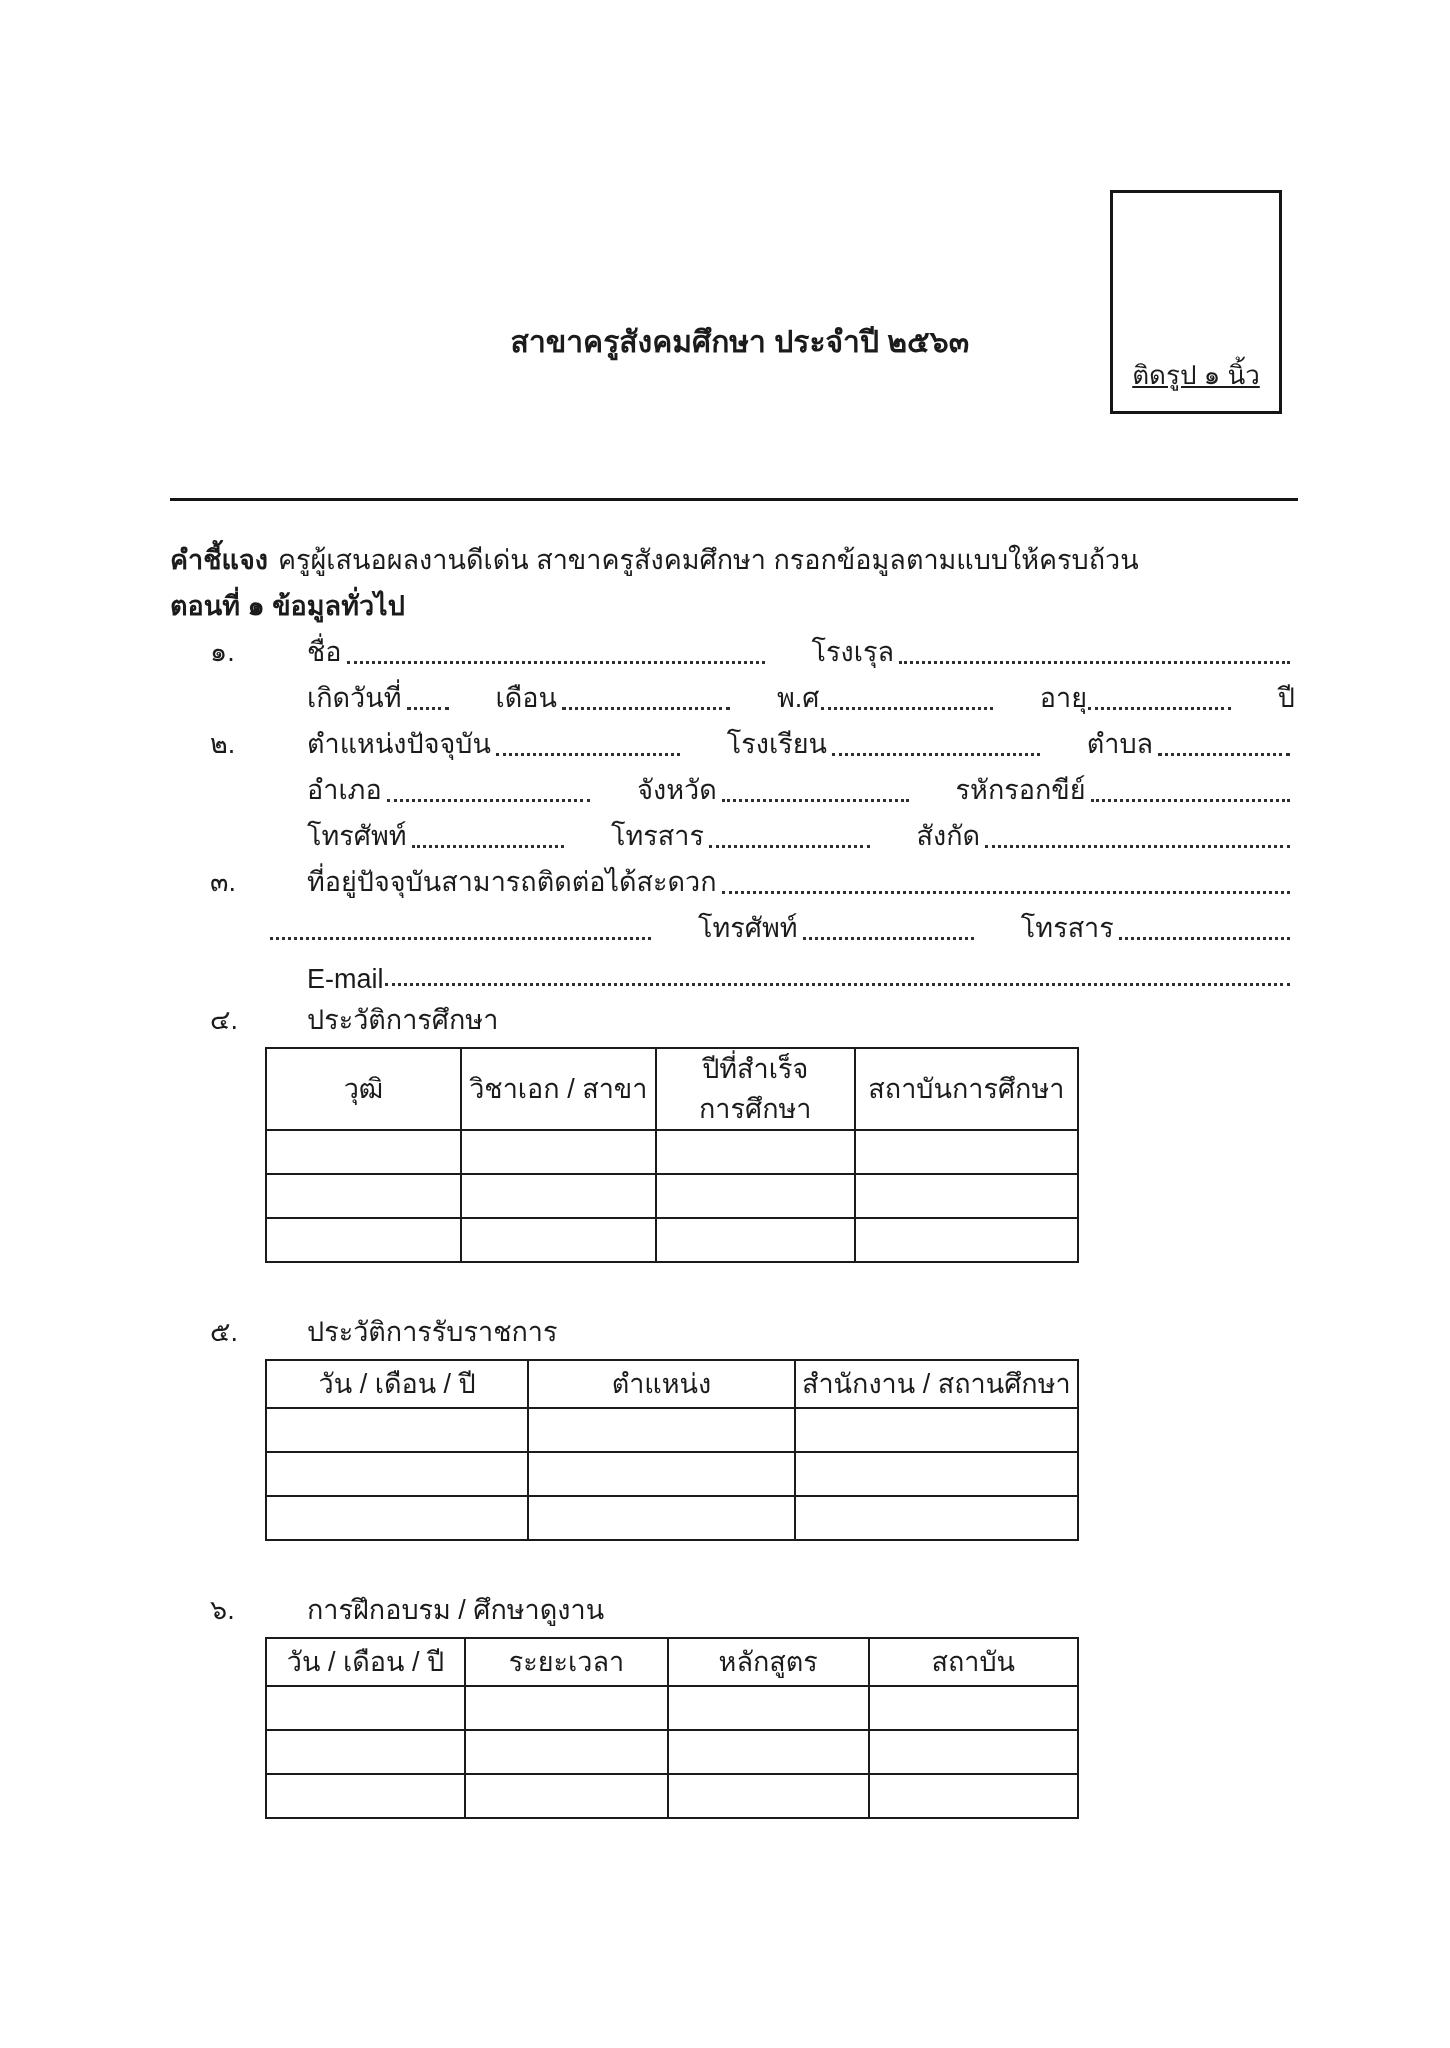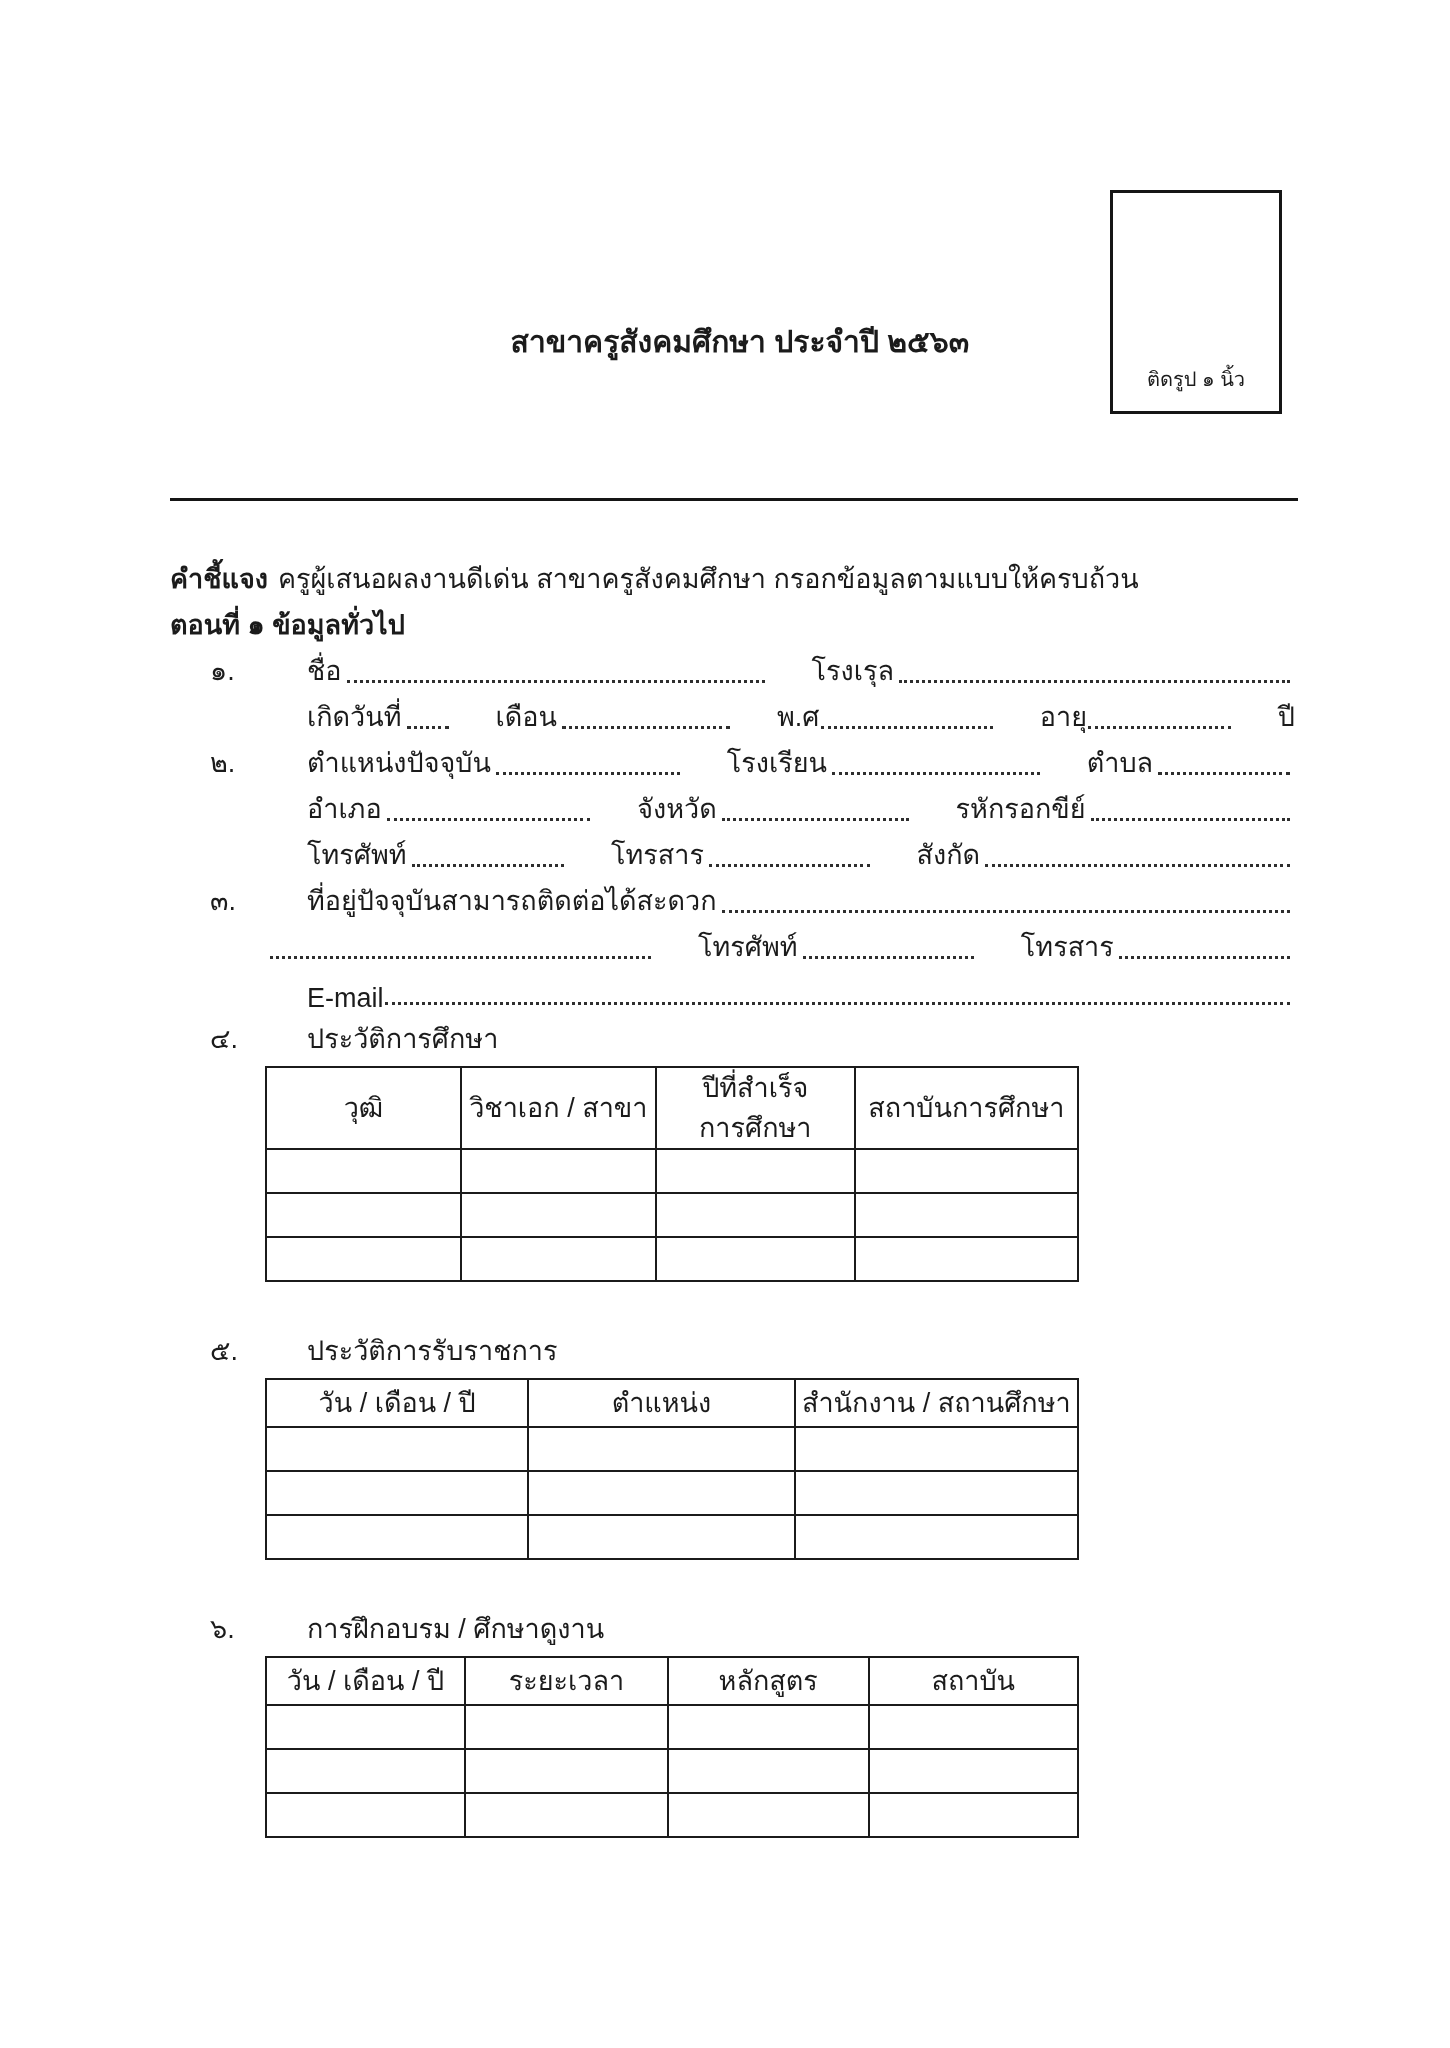--- a/index.html
+++ b/index.html
@@ -19,21 +19,22 @@
     position: absolute;
     left: 1110px; top: 190px;
     width: 172px; height: 224px;
     border: 3px solid #151515;
     display: flex;
     flex-direction: column;
     justify-content: flex-end;
     align-items: center;
     box-sizing: border-box;
     padding-bottom: 16px;
-    font-size: 20px;
+    font-size: 26px;
+    text-decoration: underline;
   }
 
   
   .title-block {
     position: absolute;
     left: 30px; top: 318px;
     width: 1420px;
     text-align: center;
     font-size: 30px;
     font-weight: bold;
@@ -43,21 +44,21 @@
   .rule {
     position: absolute;
     left: 170px; top: 498px;
     width: 1128px; height: 3px;
     background: #151515;
   }
 
   
   .content {
     position: absolute;
-    left: 170px; top: 554px;
+    left: 170px; top: 535px;
     width: 1125px;
     font-size: 27px;
   }
   .text-line { display: flex; align-items: flex-end; height: 46px; }
   .text-line .gap { width: 10px; flex: none; }
   .bold { font-weight: bold; }
 
   .item-line { display: flex; align-items: flex-end; height: 46px; padding-left: 40px; box-sizing: border-box; }
   .item-line.cont { padding-left: 95px; }
   .num { width: 55px; flex: none; }

